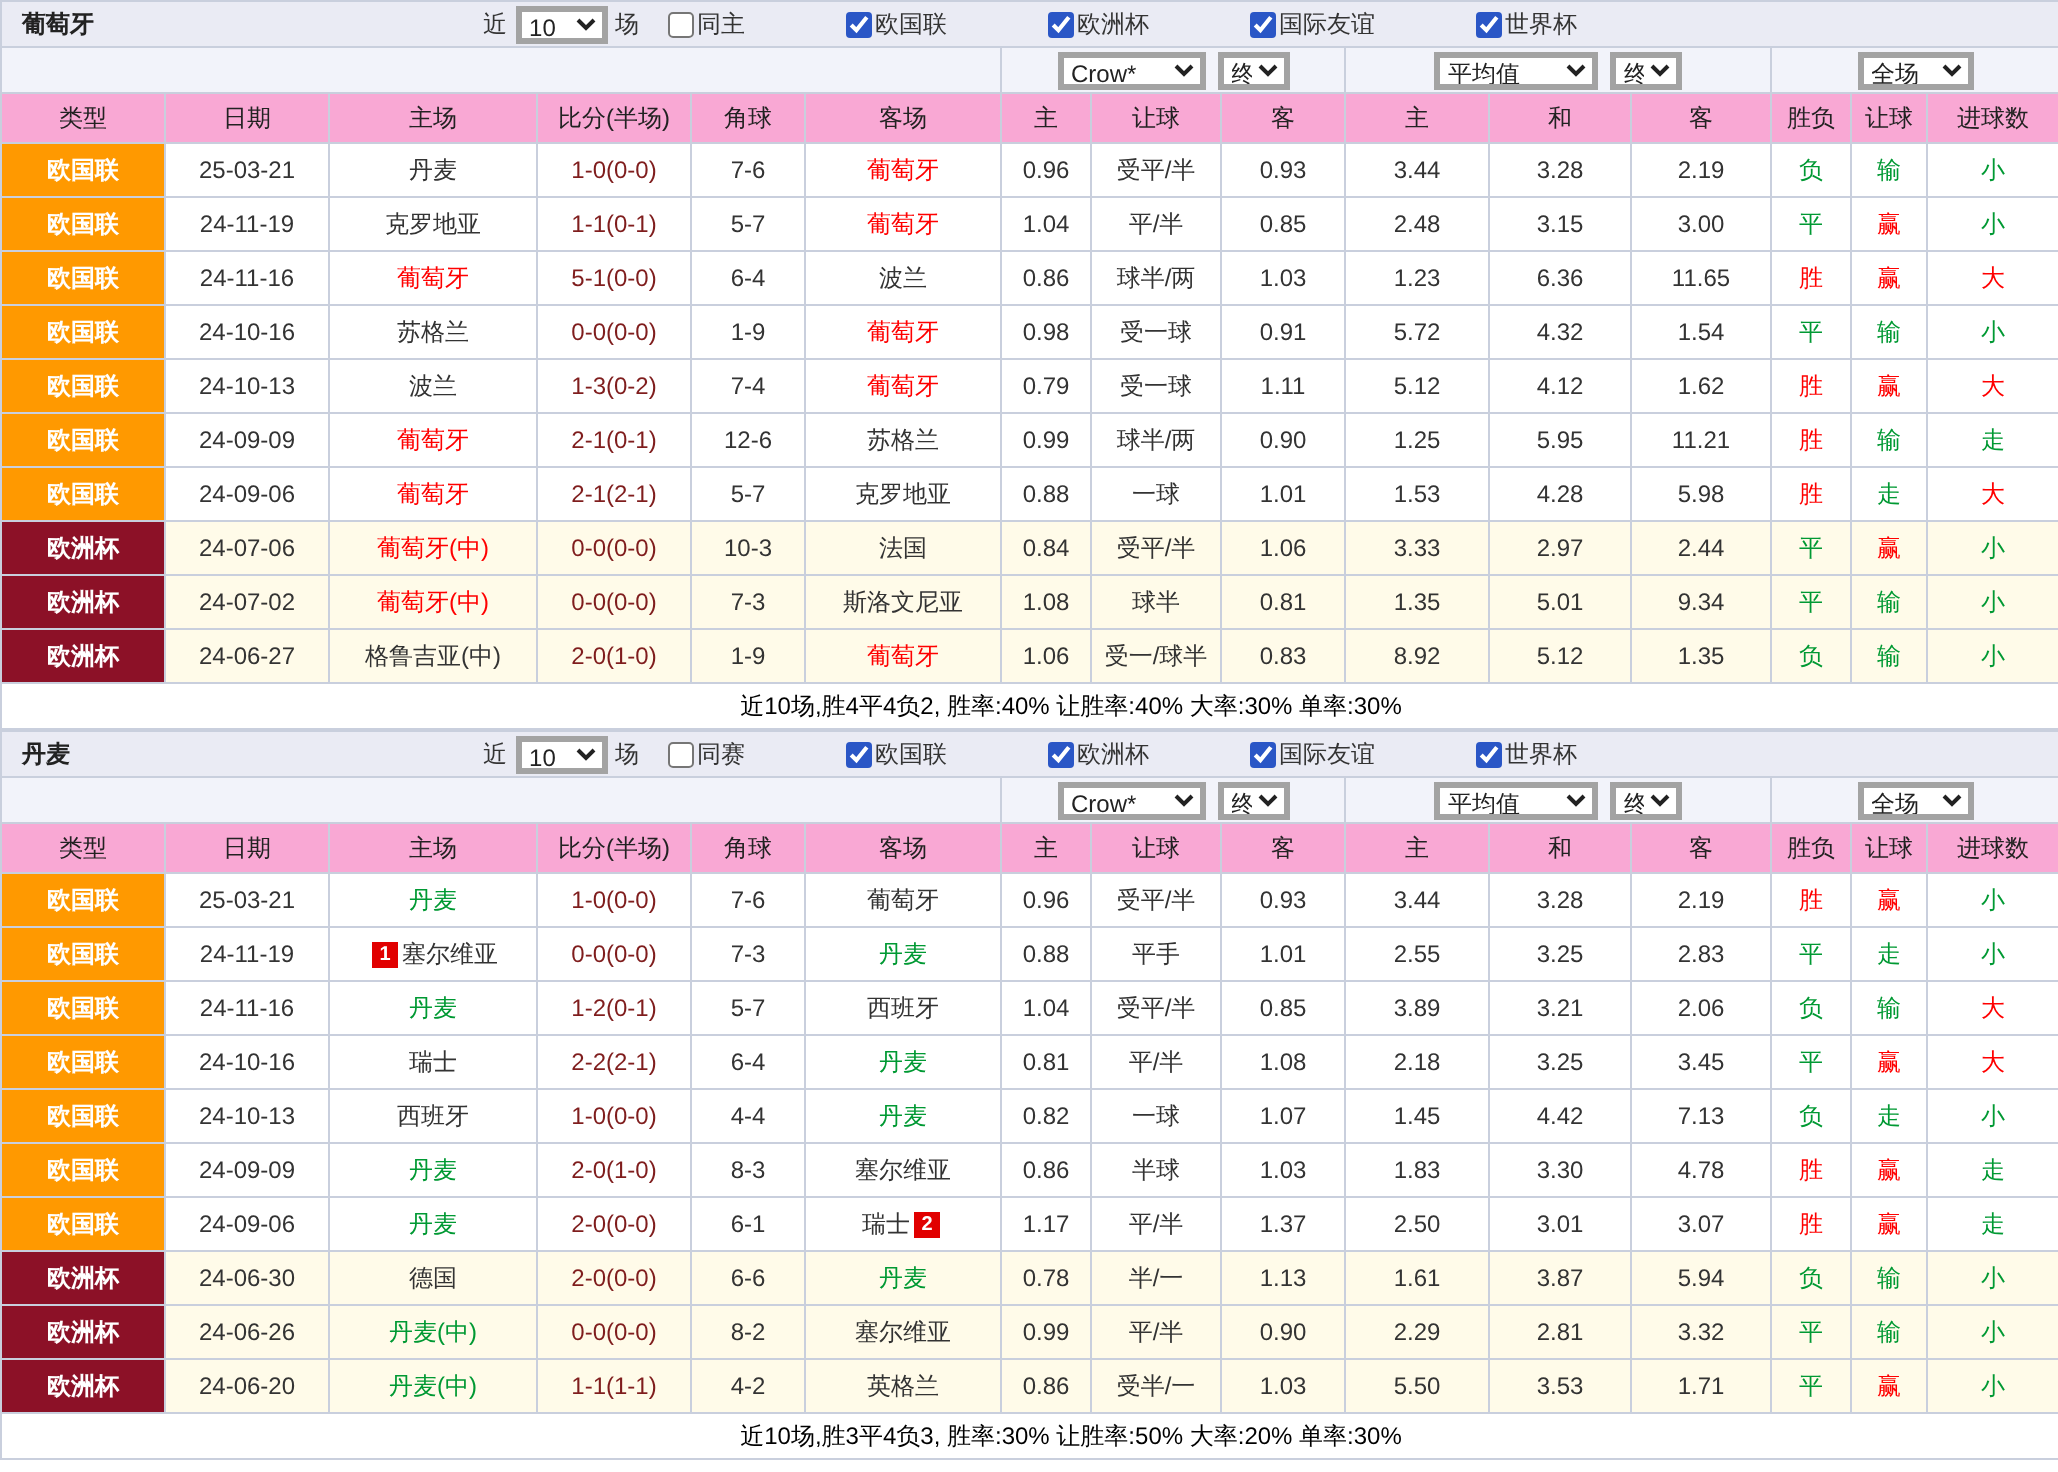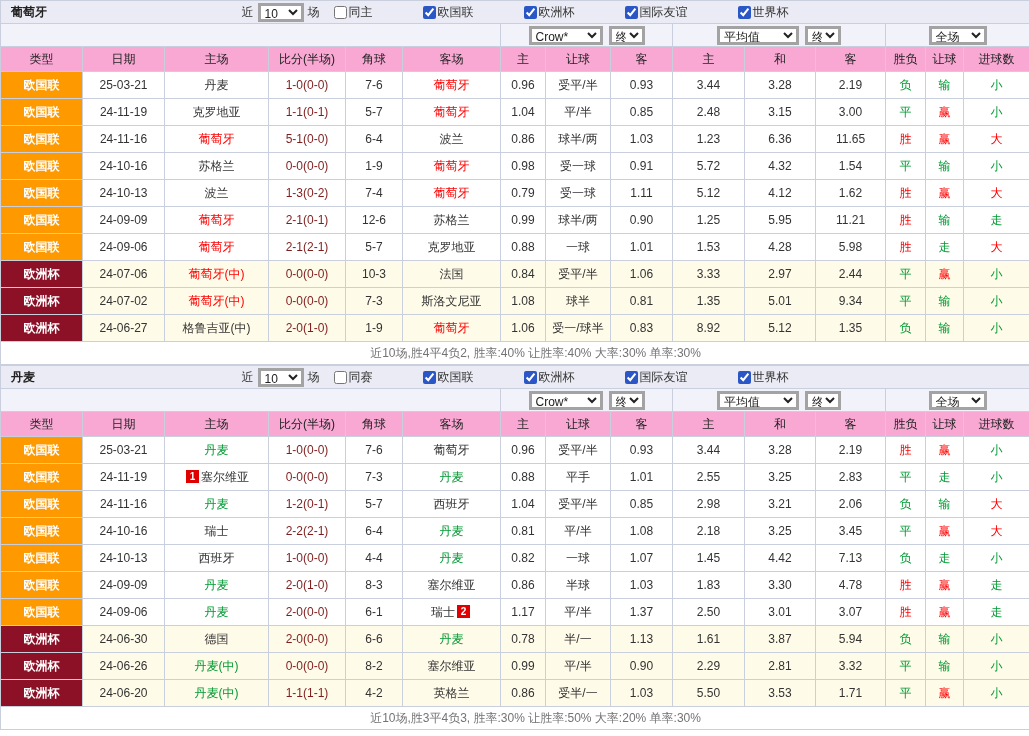--- a/index.html
+++ b/index.html
@@ -41,21 +41,21 @@
   tr.lt-euro td.league{background:#8c1127;}
 
   .score{color:#7f1d1d;}
   .t-red{color:#ff0000;}
   .t-green{color:#009933;}
   td.g{color:#009933;}
   td.r{color:#ff0000;}
 
   .rc{display:inline-block;background:#e10000;color:#fff;font-size:10px;line-height:13px;height:13px;min-width:11px;padding:0 1px;margin:0 2px;vertical-align:1px;font-weight:bold;}
 
-  tr.sum-row td{height:22px;background:#fff;color:#737373;padding-left:41px;}
+  tr.sum-row td{height:22px;background:#fff;color:#000000;padding-left:41px;}
 </style>
 </head>
 <body>
 
 <div class="page">
 
 
   <table class="sec">
     <colgroup>
       <col style="width:82px">
@@ -455,21 +455,21 @@
         <tr class="lt-nl">
           <td class="league">欧国联</td>
           <td>24-11-16</td>
           <td><span class="t-green">丹麦</span></td>
           <td class="score">1-2(0-1)</td>
           <td>5-7</td>
           <td><span>西班牙</span></td>
           <td>1.04</td>
           <td>受平/半</td>
           <td>0.85</td>
-          <td>2.98</td>
+          <td>3.89</td>
           <td>3.21</td>
           <td>2.06</td>
           <td class="g">负</td>
           <td class="g">输</td>
           <td class="r">大</td>
         </tr>
         <tr class="lt-nl">
           <td class="league">欧国联</td>
           <td>24-10-16</td>
           <td><span>瑞士</span></td>

